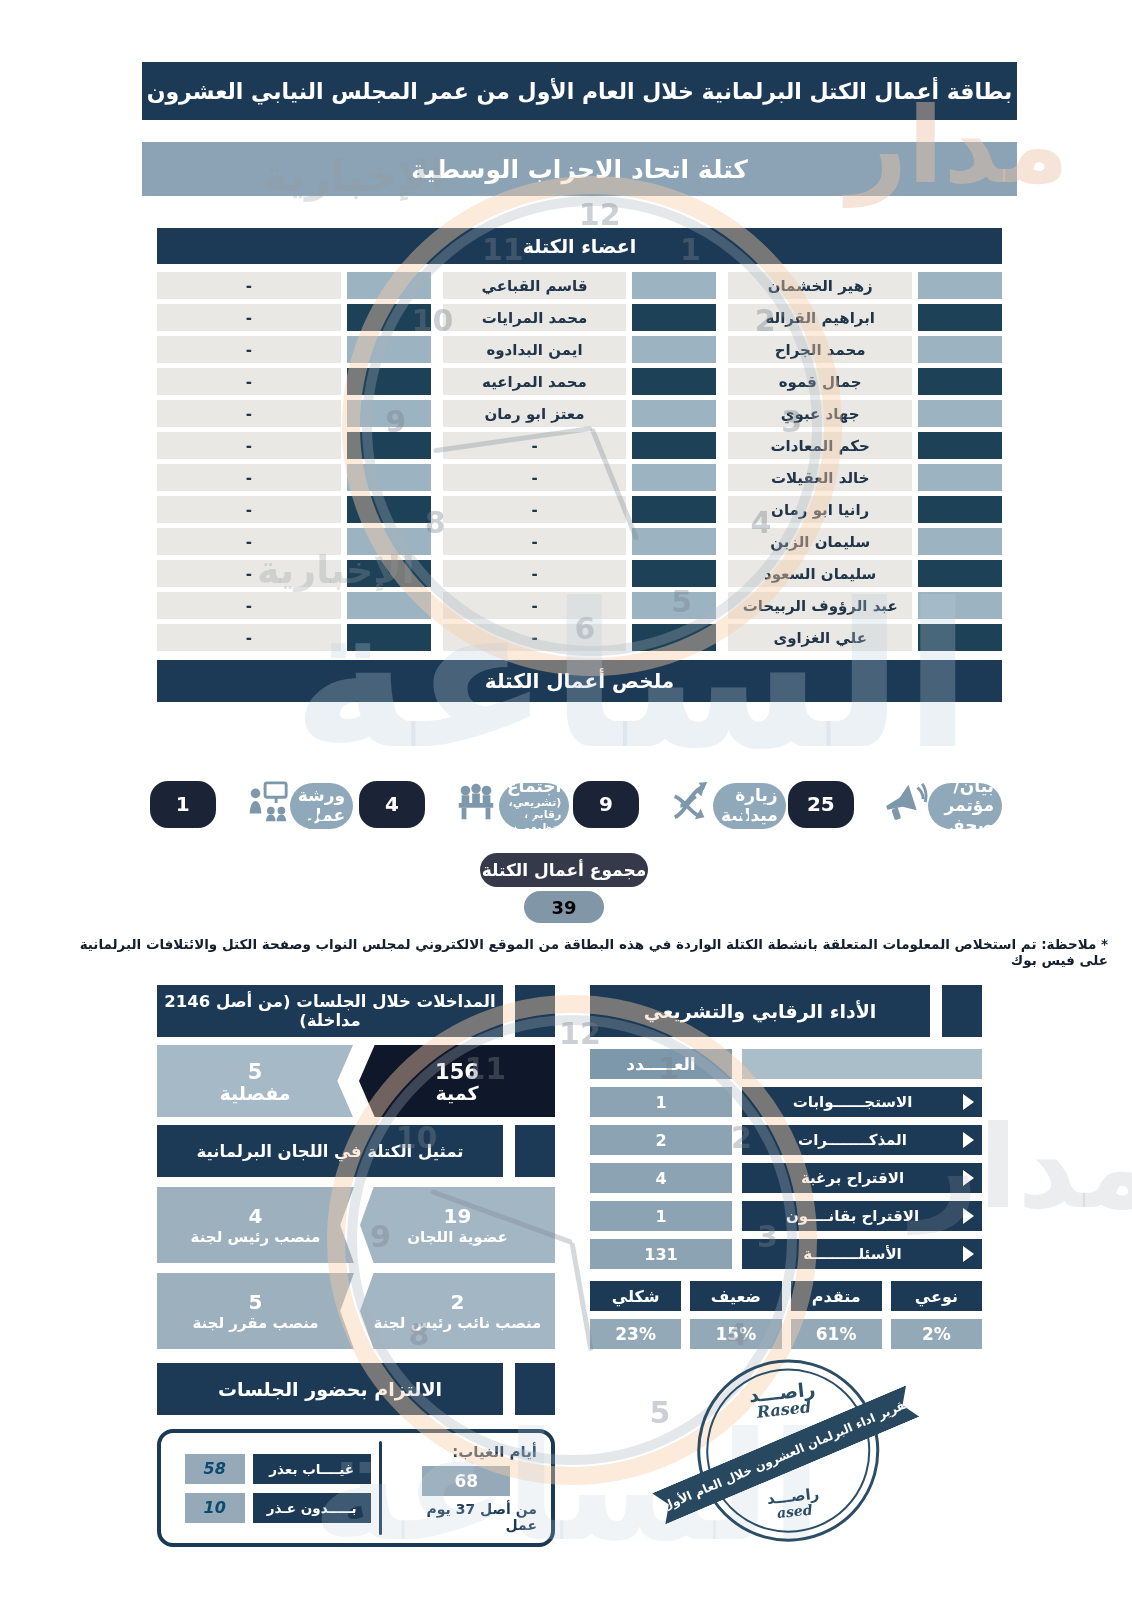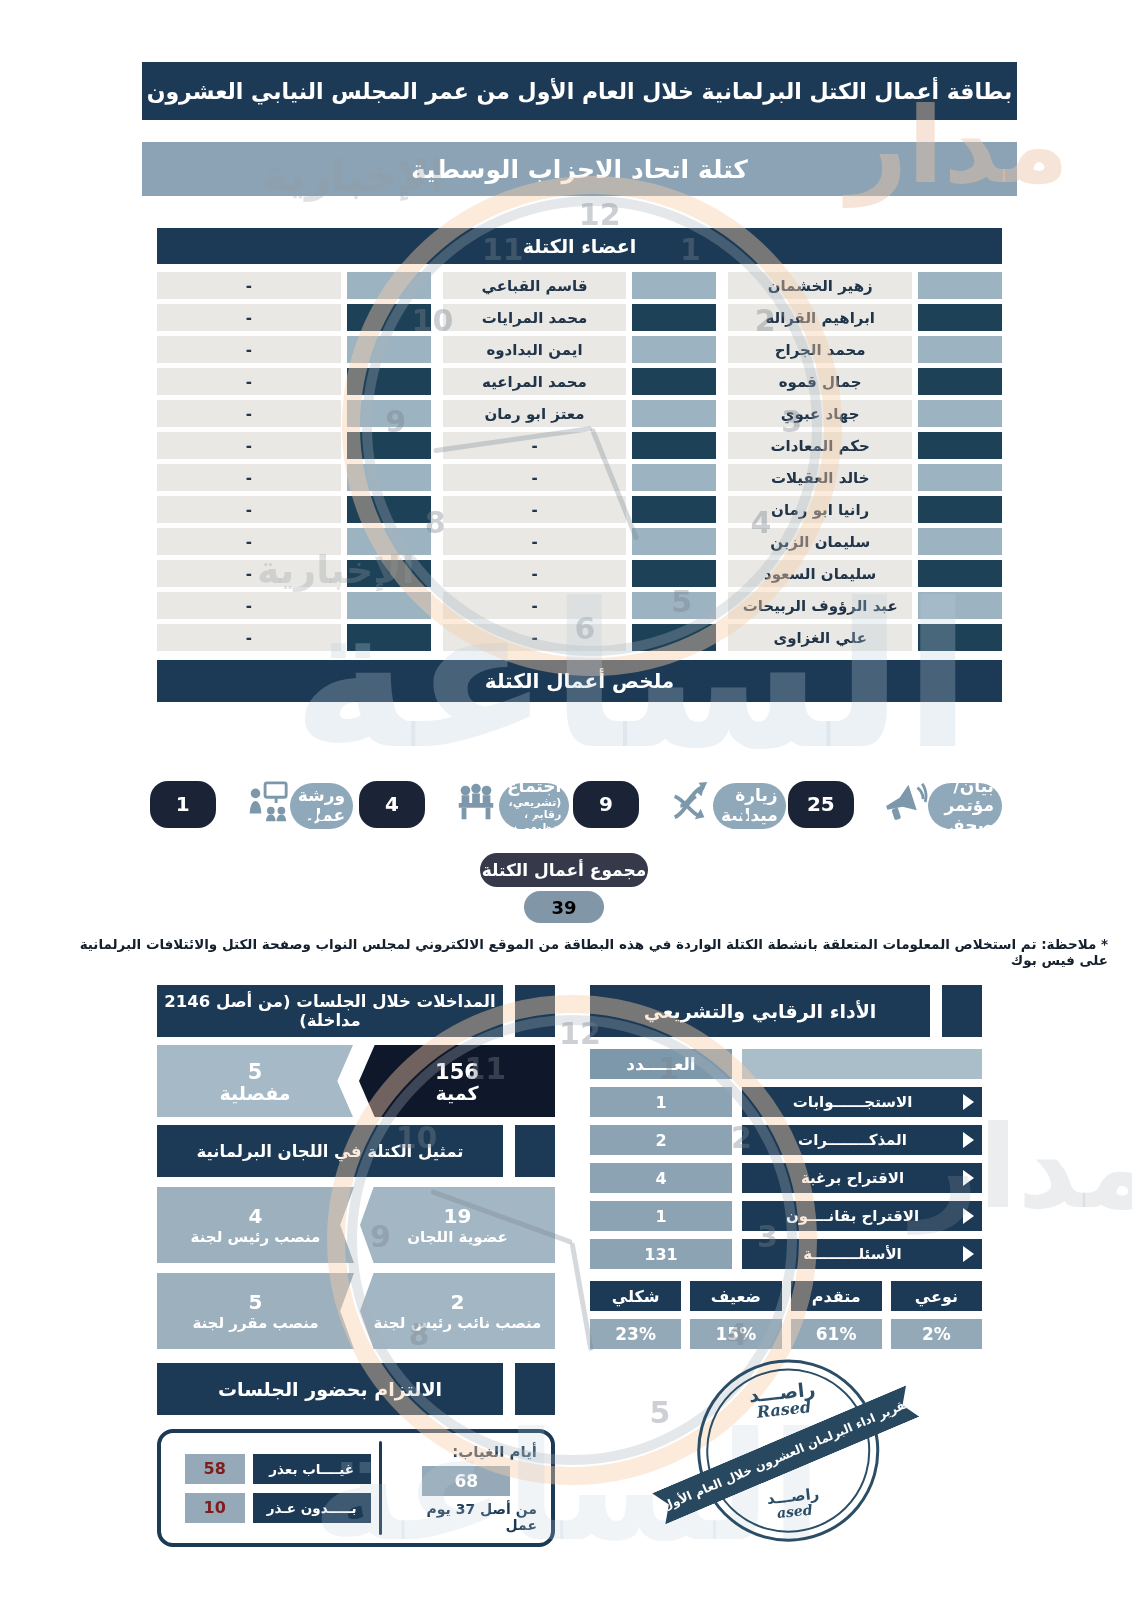--- a/index.html
+++ b/index.html
@@ -75,21 +75,21 @@
   #att-box{margin-top:14px;height:118px;border:4px solid #1c3a55;border-radius:16px;
            display:flex;gap:8px;padding:8px;box-sizing:border-box;}
   #att-right{width:41%;display:flex;flex-direction:column;align-items:center;justify-content:space-between;padding:2px 6px;box-sizing:border-box;}
   #att-days-label{align-self:flex-start;font-size:15px;}
   #att-days{width:88px;height:30px;background:#95a9b8;color:#fff;font-size:17px;display:flex;align-items:center;justify-content:center;}
   #att-outof{font-size:14px;}
   #att-div{width:3px;background:#1c3a55;border-radius:2px;}
   #att-left{flex:1;display:flex;flex-direction:column;justify-content:center;gap:9px;}
   .att-row{display:flex;gap:8px;height:30px;}
   .att-lab{width:118px;background:#1c3a55;color:#fff;font-size:13.5px;display:flex;align-items:center;justify-content:center;}
-  .att-num{width:60px;background:#95a9b8;color:#7f1d1d;font-size:16px;display:flex;align-items:center;justify-content:center;}
+  .att-num{width:60px;background:#95a9b8;color:#0c4a6e;font-size:16px;display:flex;align-items:center;justify-content:center;font-style:italic;}
 
   
   #num-head{display:flex;gap:10px;height:30px;margin-top:12px;}
   #num-head .wide{flex:1;background:#a9bec9;}
   #num-head .cell{width:142px;background:#7e98ab;color:#fff;font-size:17px;display:flex;align-items:center;justify-content:center;}
   .p-row{display:flex;gap:10px;height:30px;margin-top:8px;}
   .p-label{flex:1;background:#1c3a55;color:#fff;display:flex;align-items:center;gap:8px;padding:0 8px;box-sizing:border-box;}
   .p-label .tri{width:0;height:0;border-top:8px solid transparent;border-bottom:8px solid transparent;border-left:11px solid #fff;}
   .p-label span.t{flex:1;text-align:center;font-size:15px;}
   .p-val{width:142px;background:#8ca3b4;color:#fff;font-size:16px;display:flex;align-items:center;justify-content:center;}

